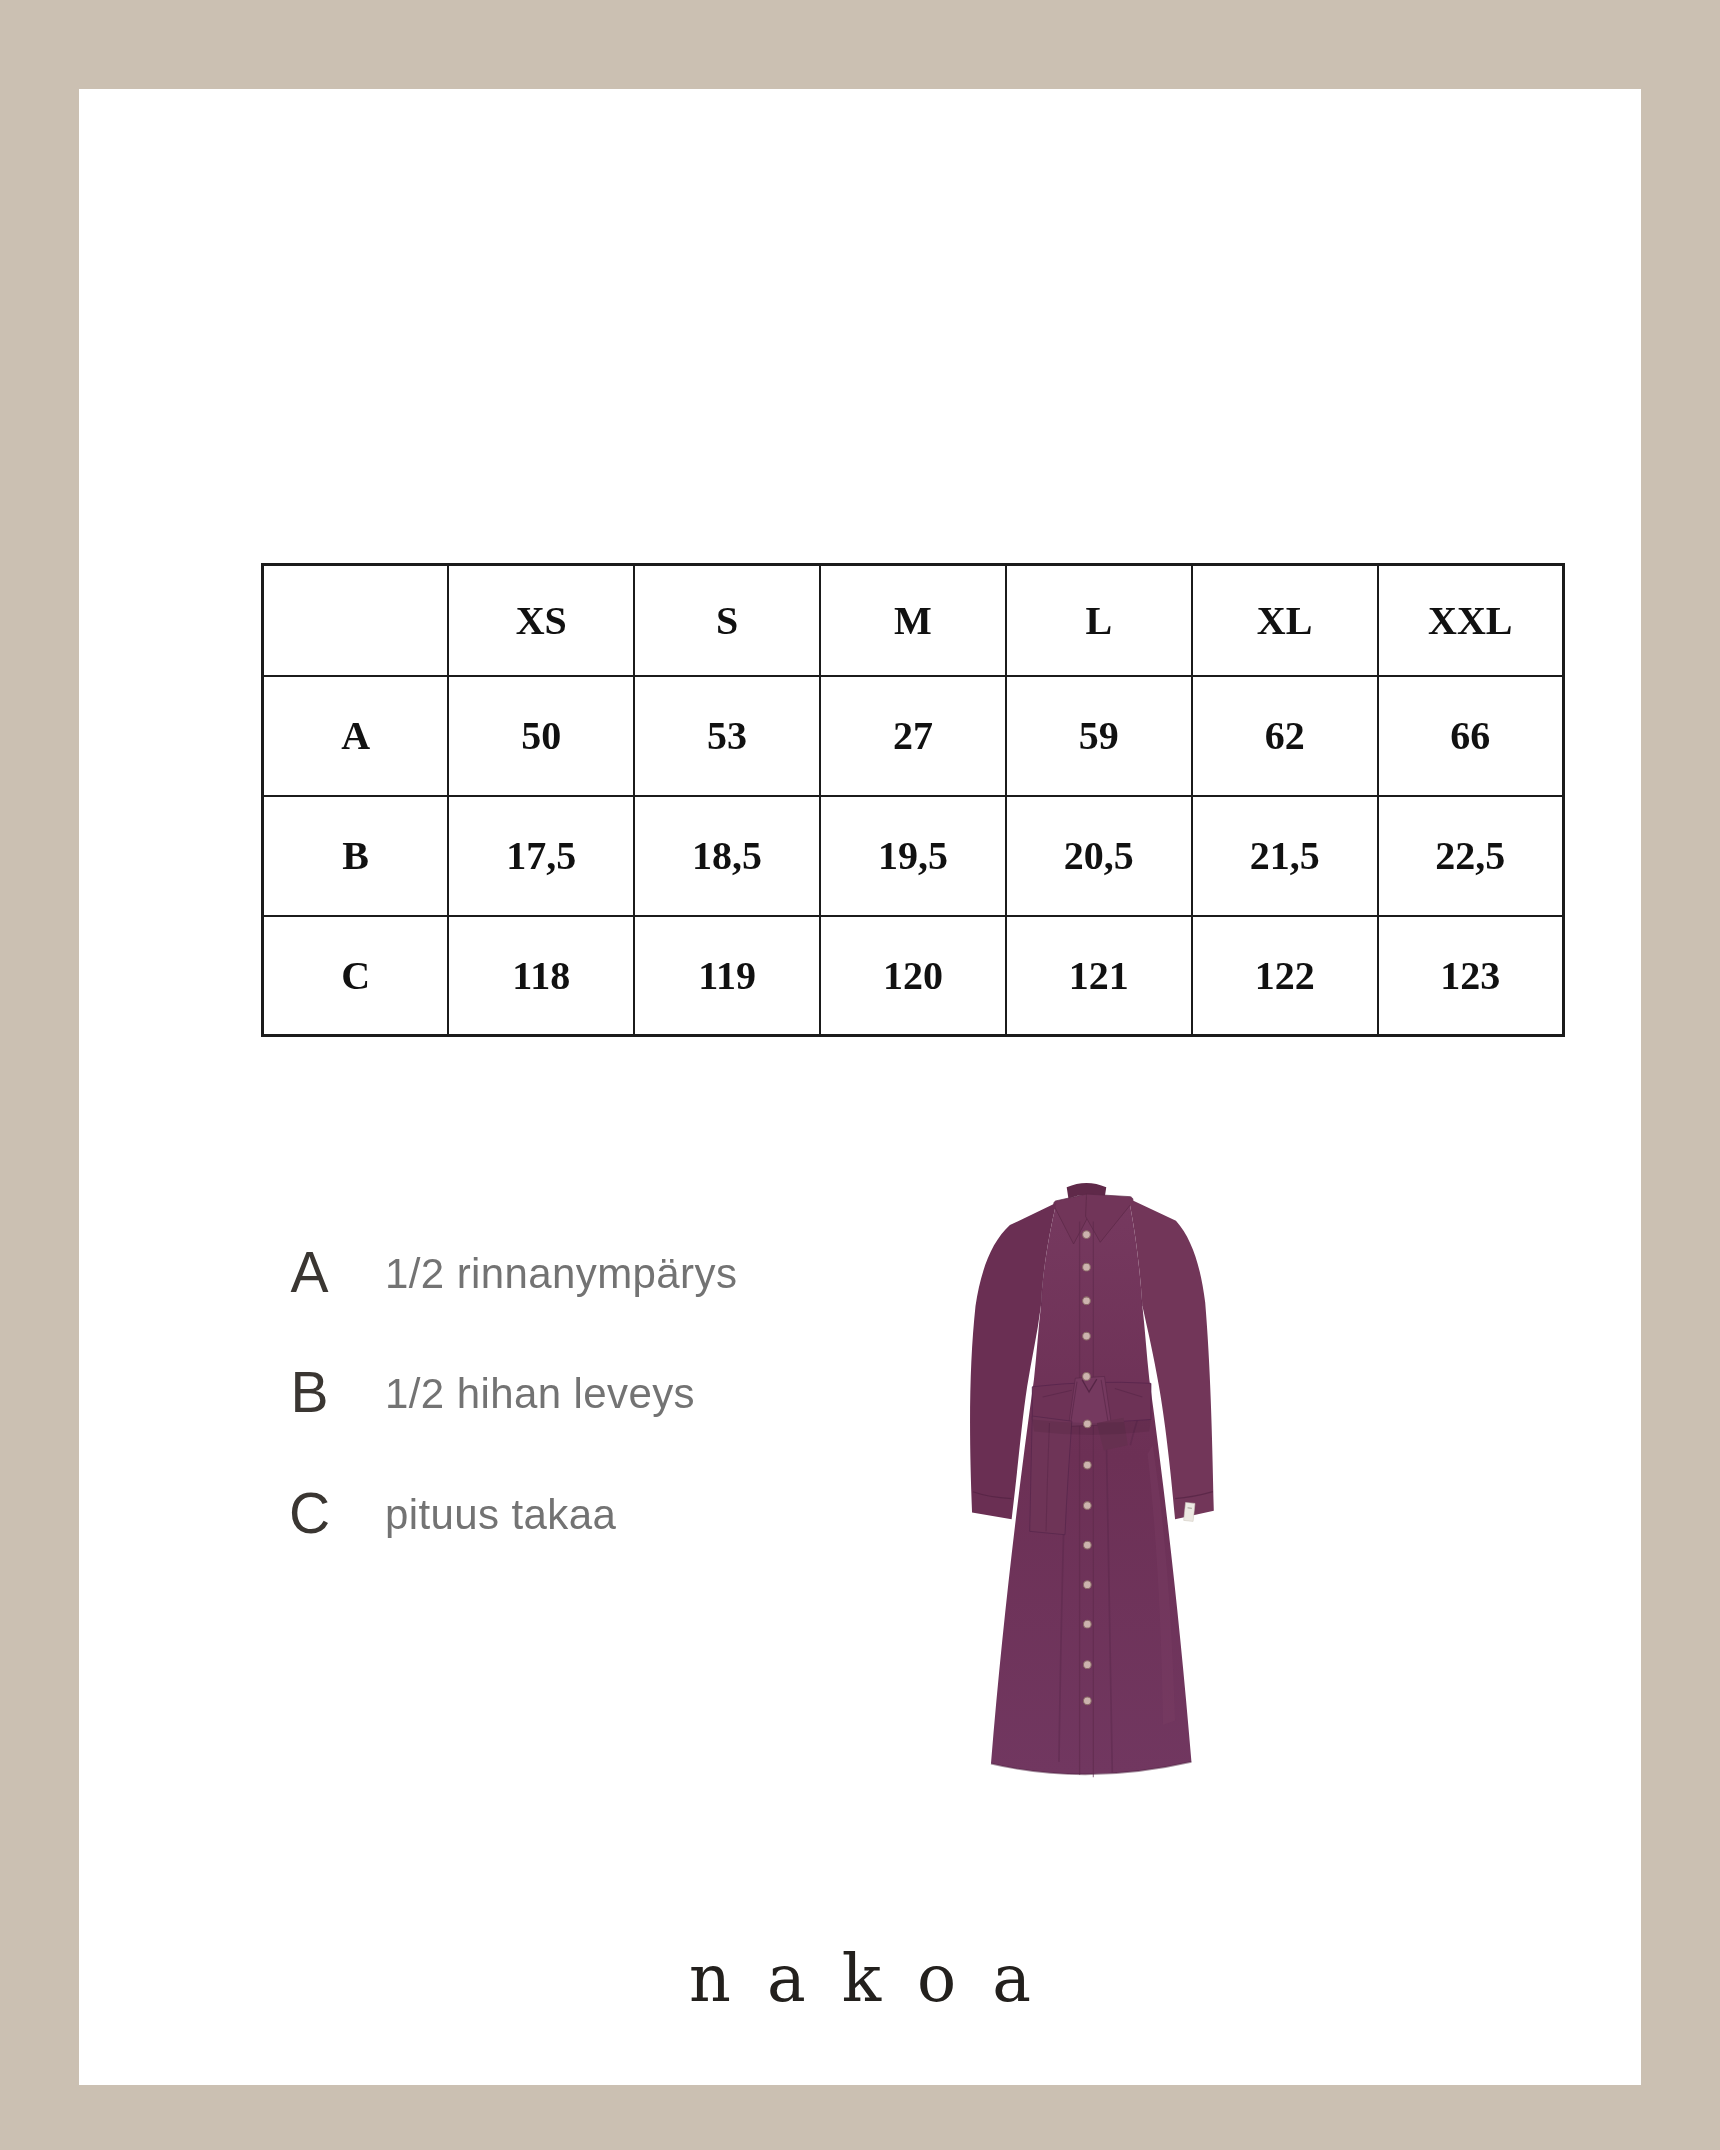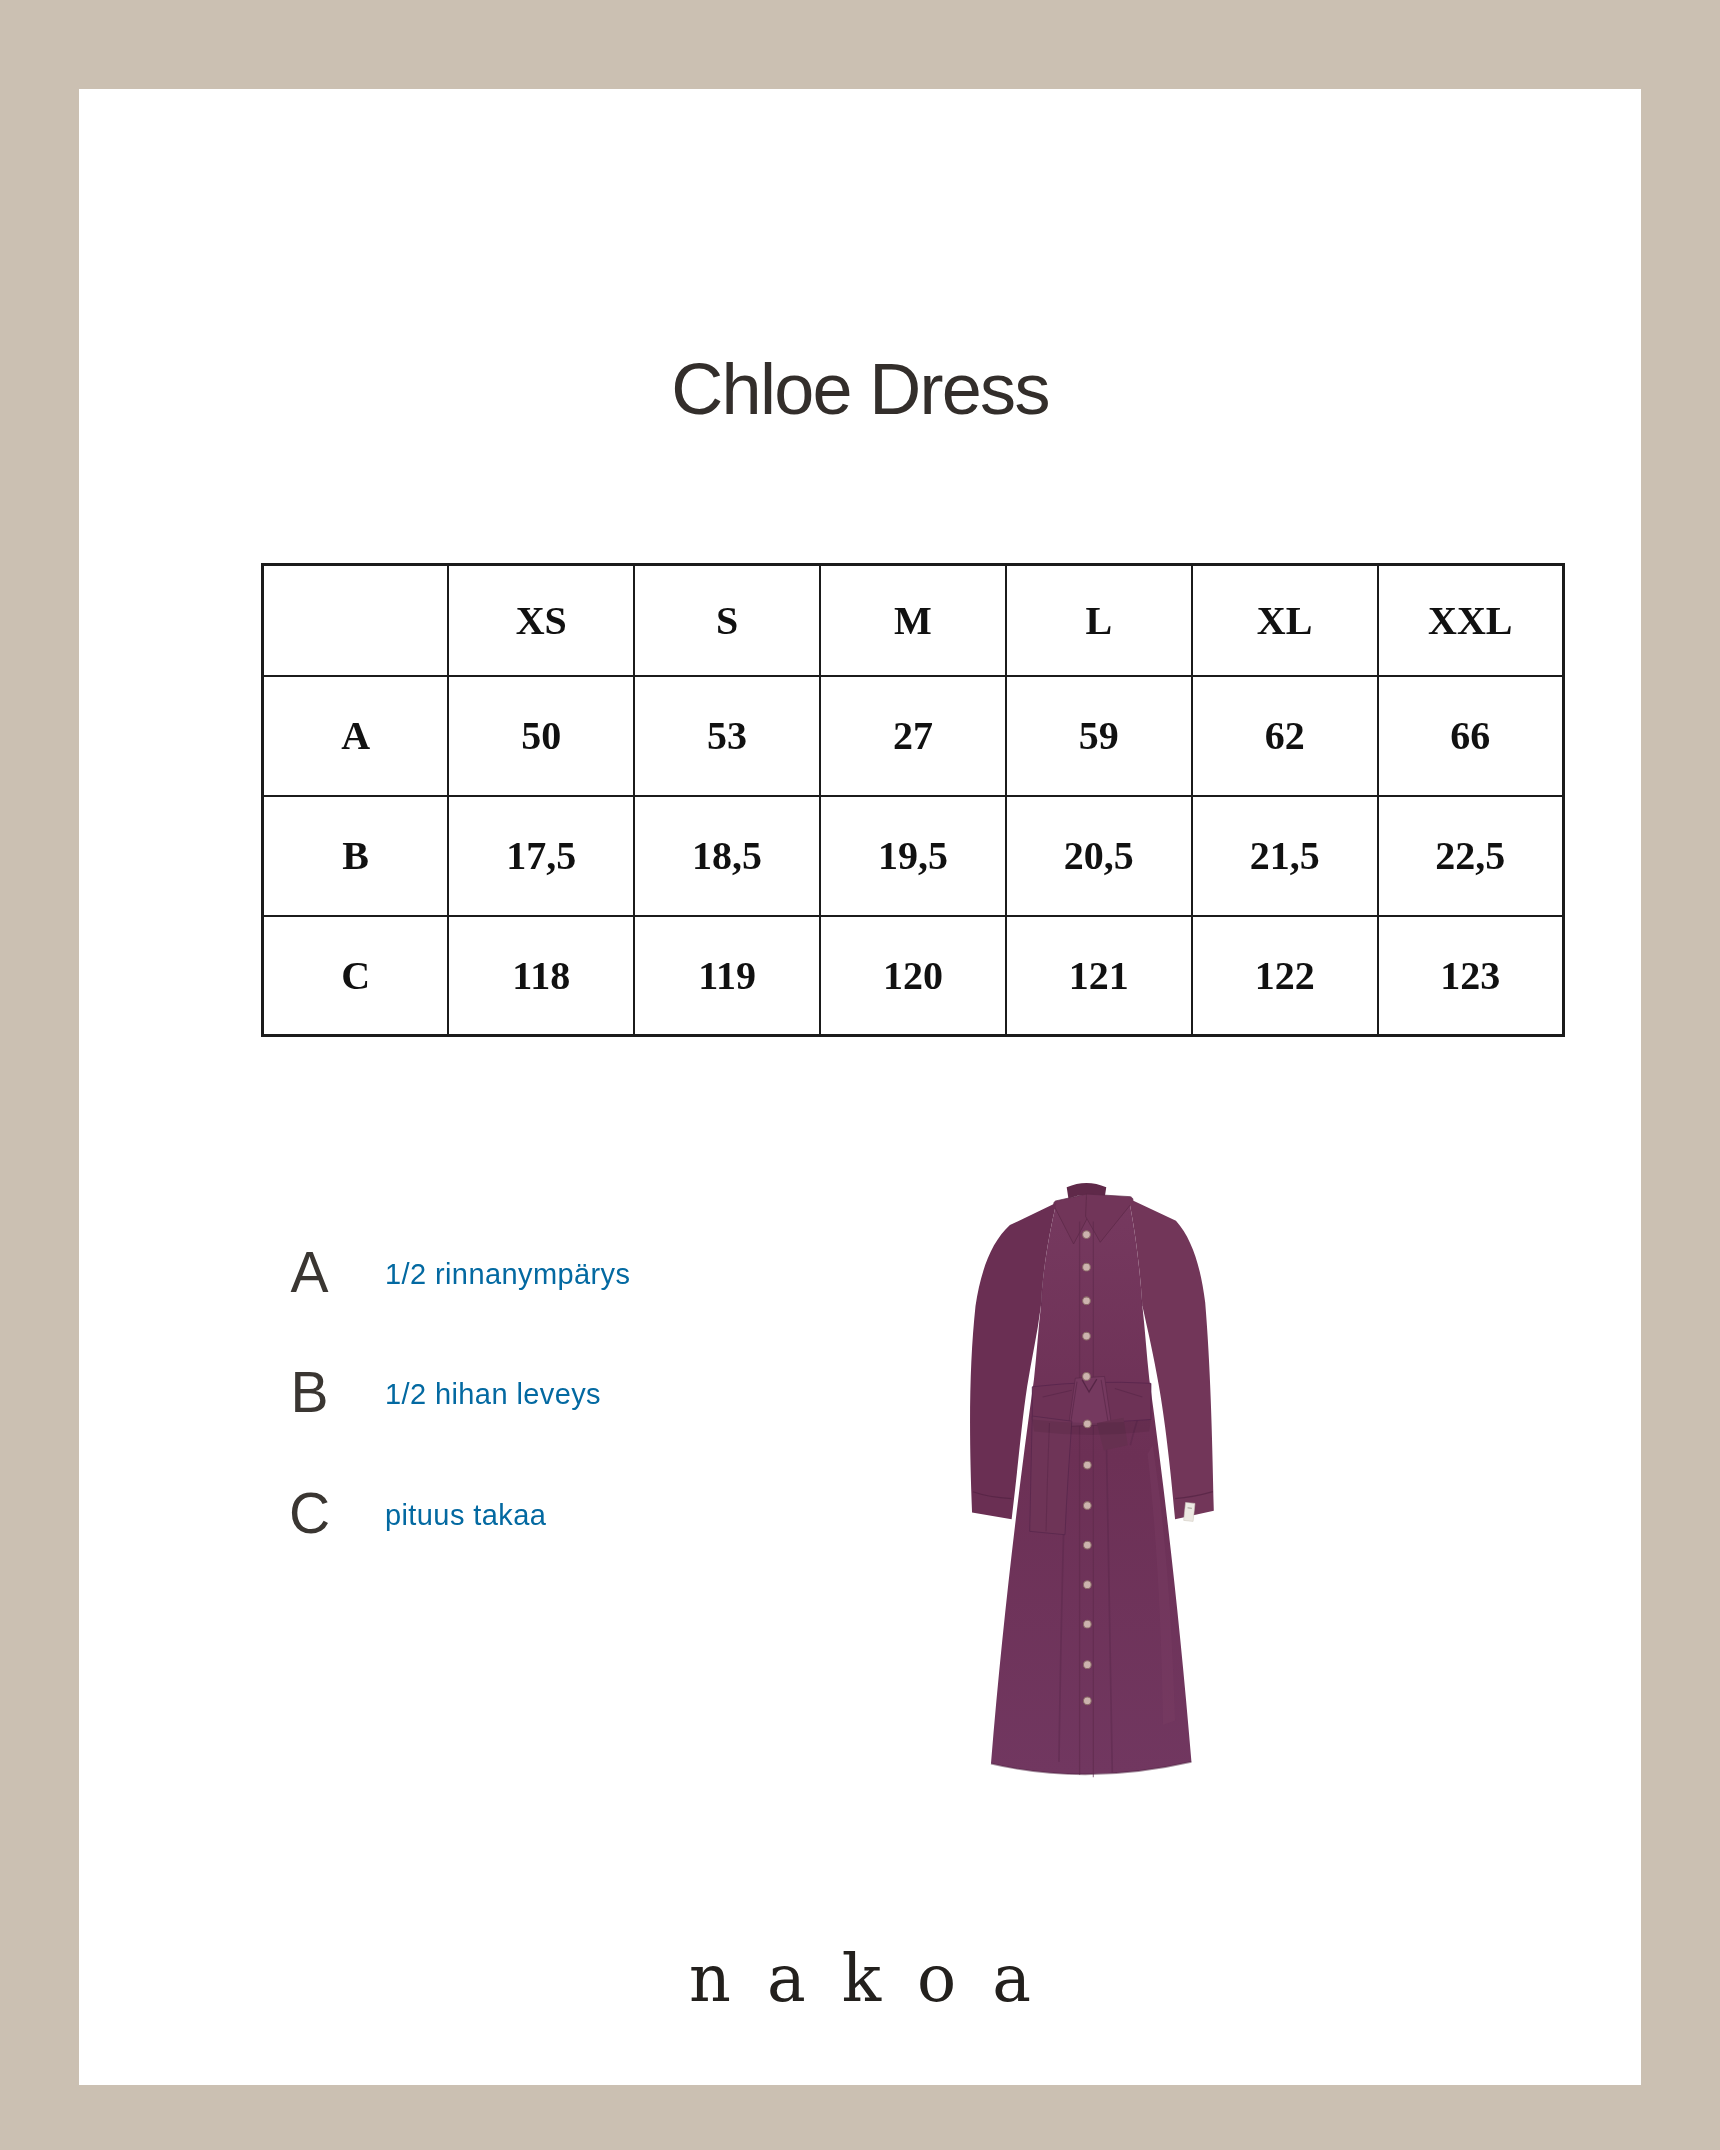--- a/index.html
+++ b/index.html
@@ -45,42 +45,41 @@
   .legend-row.r1 { top:1263px; }
   .legend-row.r2 { top:1384px; }
   .legend-key {
     width:69px; text-align:center;
     font-family:"Liberation Sans", sans-serif;
     font-size:57px; font-weight:400; color:#3a3632;
   }
   .legend-label {
     margin-left:41px;
     font-family:"Liberation Sans", sans-serif;
-    font-size:29px; font-weight:400; letter-spacing:0.4px;
-    color:#0369a1; padding-top:5.2px;
+    font-size:42px; font-weight:400; letter-spacing:0.4px;
+    color:#737373; padding-top:5.2px;
   }
   .dress-box {
     position:absolute; left:867px; top:1081px; width:293px; height:628px;
   }
   .brand {
     position:absolute; left:0; right:0; top:1852px;
     text-align:center;
     font-family:"DejaVu Serif", serif;
     font-size:65px; font-weight:400;
     letter-spacing:36px; padding-left:36px;
     color:#23201d;
   }
 </style>
 </head>
 <body>
 
 <div class="page">
   <div class="card">
 
-    <div class="title">Chloe Dress</div>
 
     <table class="size-table">
       <tbody>
         <tr class="head-row">
           <td class="rowlabel"></td>
           <td>XS</td>
           <td>S</td>
           <td>M</td>
           <td>L</td>
           <td>XL</td>

